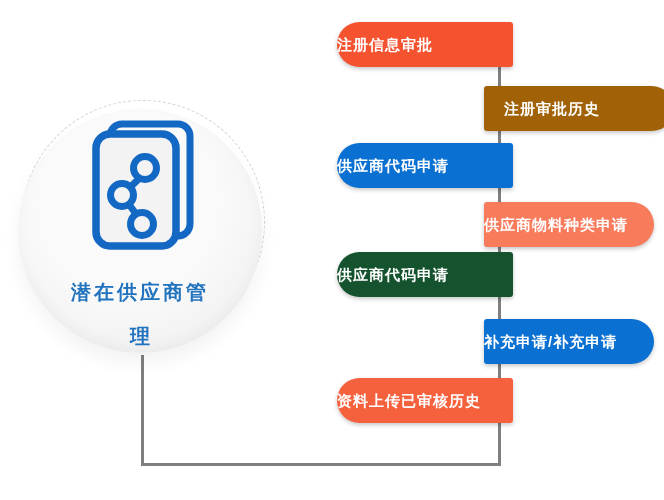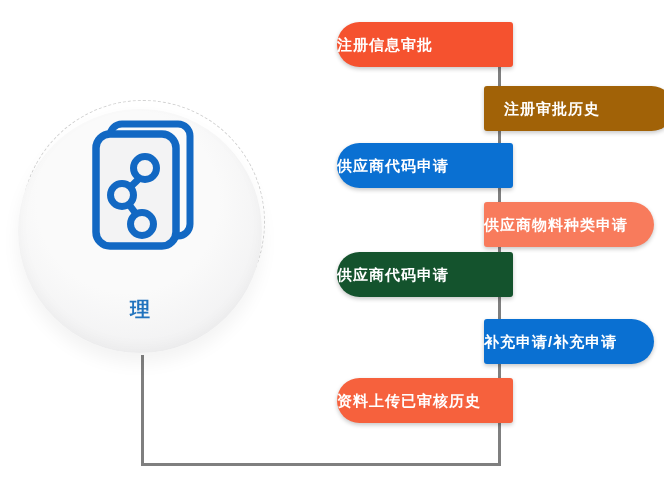--- a/index.html
+++ b/index.html
@@ -81,20 +81,21 @@
 
     <line x1="34" y1="77" x2="57" y2="55" stroke="#1268c3" stroke-width="7"></line>
     <line x1="34" y1="77" x2="54" y2="104" stroke="#1268c3" stroke-width="7"></line>
 
     <circle cx="34" cy="77" r="11.5" fill="#f3f3f4" stroke="#1268c3" stroke-width="7"></circle>
     <circle cx="57" cy="50" r="11.5" fill="#f3f3f4" stroke="#1268c3" stroke-width="7"></circle>
     <circle cx="54" cy="106" r="11.5" fill="#f3f3f4" stroke="#1268c3" stroke-width="7"></circle>
   </svg>
 
   <div class="circle-label">
+    <span>潜在供应商管</span>
     <span class="line2">理</span>
   </div>
 
   <div id="branches">
       <div class="badge left" style="top: 22px; background: rgb(245, 82, 47);">注册信息审批</div>
       <div class="badge right" style="top: 86px; background: #a16207; padding-left: 20px;">注册审批历史</div>
       <div class="badge left" style="top: 143px; background: rgb(10, 112, 210);">供应商代码申请</div>
       <div class="badge right" style="top: 202px; background: rgb(248, 123, 92);">供应商物料种类申请</div>
       <div class="badge left" style="top: 252px; background: #14532d;">供应商代码申请</div>
       <div class="badge right" style="top: 319px; background: rgb(10, 112, 210);">补充申请/补充申请</div>

